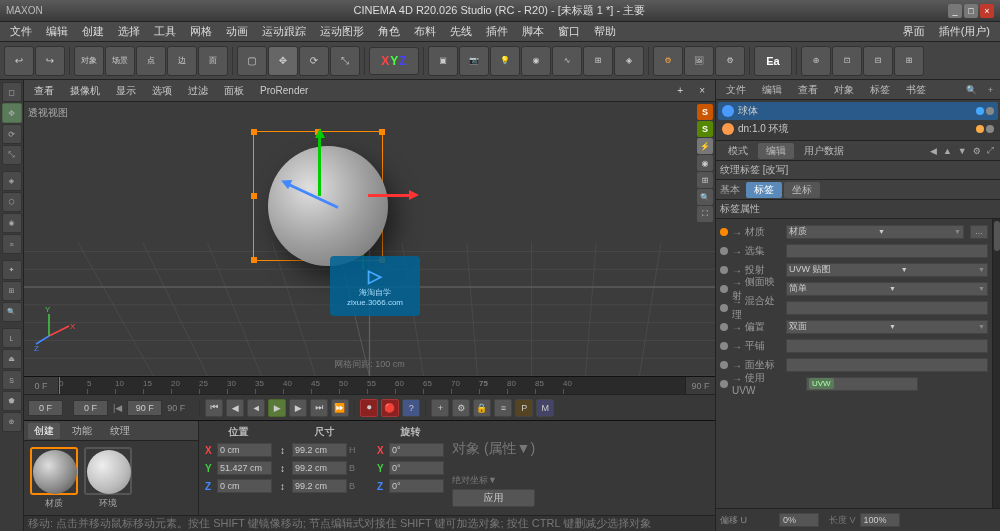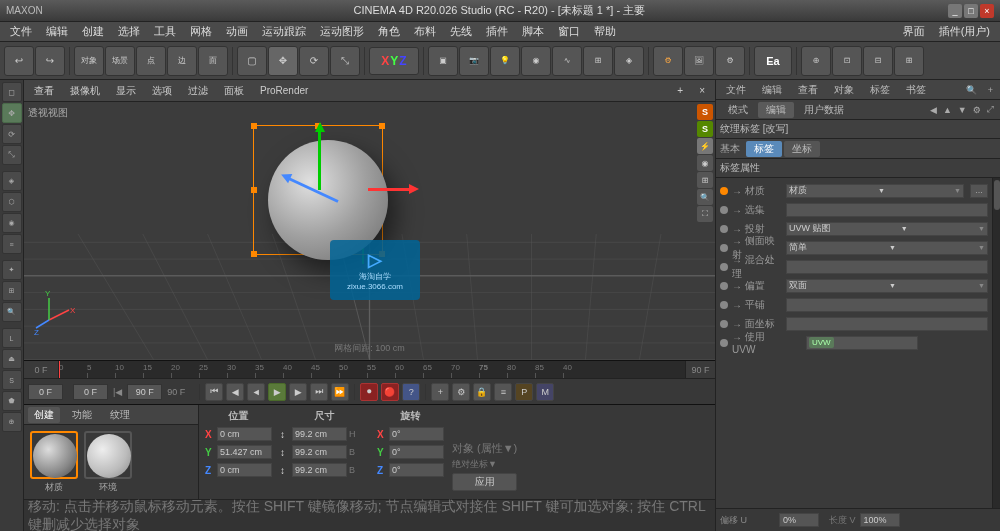--- a/index.html
+++ b/index.html
@@ -222,33 +222,32 @@
       position: absolute;
       bottom: 5px;
       left: 50%;
       transform: translateX(-50%);
       font-size: 9px;
       color: #777;
     }
 
     
     #status-bar {
-      height: 32px;
+      height: 16px;
       background: #333;
       display: flex;
       align-items: center;
       padding: 0 4px;
-      font-size: 14px;
+      font-size: 11px;
       color: #777;
       border-top: 1px solid #222;
       position: absolute;
       bottom: 0;
       left: 0;
       right: 0;
-      justify-content: flex-end;
     }
 
     
     .pb-btn.record { background: #8a2222; border-color: #aa3333; }
 
     
     .mat-sphere {
       width: 50px;
       height: 50px;
       border-radius: 50%;
@@ -1057,21 +1056,21 @@
               <span class="coord-axis y">Y</span>
               <div class="coord-input">0°</div>
             </div>
             <div class="coord-row">
               <span class="coord-axis z">Z</span>
               <div class="coord-input">0°</div>
             </div>
           </div>
 
           <div style="display:flex;flex-direction:column;justify-content:flex-end;padding-bottom:4px;">
-            <div style="font-size:11px;color:#777;margin-bottom:2px;">对象 (属性▼)</div>
+            <div style="font-size:14px;color:#777;margin-bottom:16px;">对象 (属性▼)</div>
             <div style="font-size:9px;color:#777;margin-bottom:2px;">绝对坐标▼</div>
             <div style="height:18px;background:#555;border:1px solid #444;font-size:10px;color:#ccc;display:flex;align-items:center;justify-content:center;padding:0 8px;cursor:pointer;border-radius:2px;">应用</div>
           </div>
         </div>
 
       </div>
 
       <div id="status-bar" style="position:relative;">
         <span>移动: 点击并移动鼠标移动元素。按住 SHIFT 键镜像移动; 节点编辑式对接住 SHIFT 键可加选对象; 按住 CTRL 键删减少选择对象</span>
       </div>
@@ -1085,20 +1084,38 @@
         <div class="rp-htab">编辑</div>
         <div class="rp-htab">查看</div>
         <div class="rp-htab">对象</div>
         <div class="rp-htab">标签</div>
         <div class="rp-htab">书签</div>
         <div style="flex:1"></div>
         <div style="font-size:9px;cursor:pointer;color:#aaa;padding:2px 3px;">🔍</div>
         <div style="font-size:9px;cursor:pointer;color:#aaa;padding:2px 3px;">+</div>
       </div>
 
+      <div id="rp-obj-list">
+        <div class="rp-obj-row sel">
+          <div class="rp-obj-icon" style="background:#4a9aff;"></div>
+          <span>球体</span>
+          <div class="rp-obj-check">
+            <div class="check-dot" style="background:#4af;"></div>
+            <div class="check-dot" style="background:#888;"></div>
+          </div>
+        </div>
+        <div class="rp-obj-row">
+          <div class="rp-obj-icon" style="background:#ff9a4a;"></div>
+          <span>dn:1.0 环境</span>
+          <div class="rp-obj-check">
+            <div class="check-dot" style="background:#fa4;"></div>
+            <div class="check-dot" style="background:#888;"></div>
+          </div>
+        </div>
+      </div>
 
       <div id="rp-mode-strip">
         <div class="rp-mode-btn">模式</div>
         <div class="rp-mode-btn active">编辑</div>
         <div class="rp-mode-btn">用户数据</div>
         <div style="flex:1"></div>
         <div style="font-size:9px;color:#aaa;cursor:pointer;padding:2px;">◀</div>
         <div style="font-size:9px;color:#aaa;cursor:pointer;padding:2px;">▲</div>
         <div style="font-size:9px;color:#aaa;cursor:pointer;padding:2px;">▼</div>
         <div style="font-size:9px;color:#aaa;cursor:pointer;padding:2px;">⚙</div>

